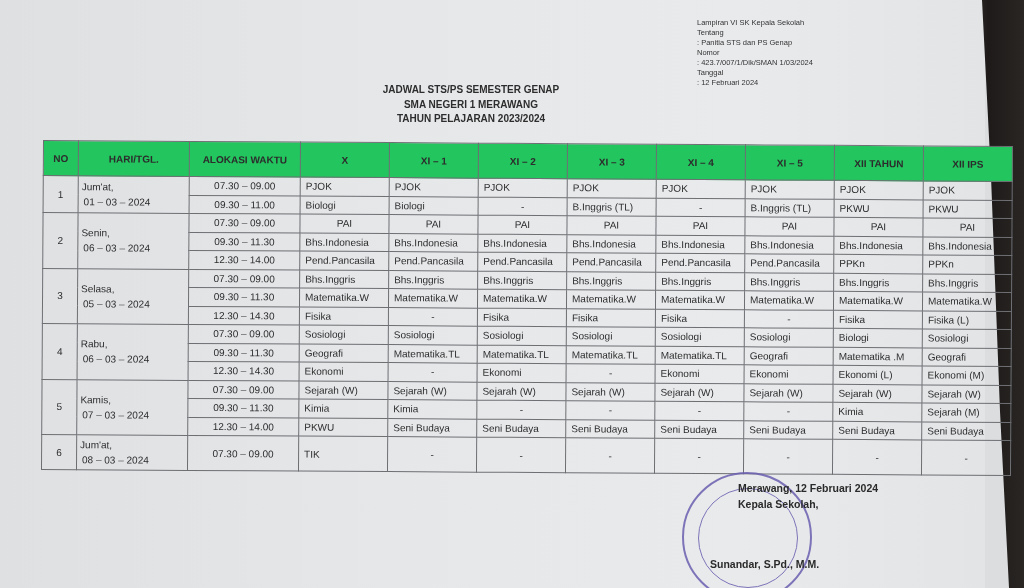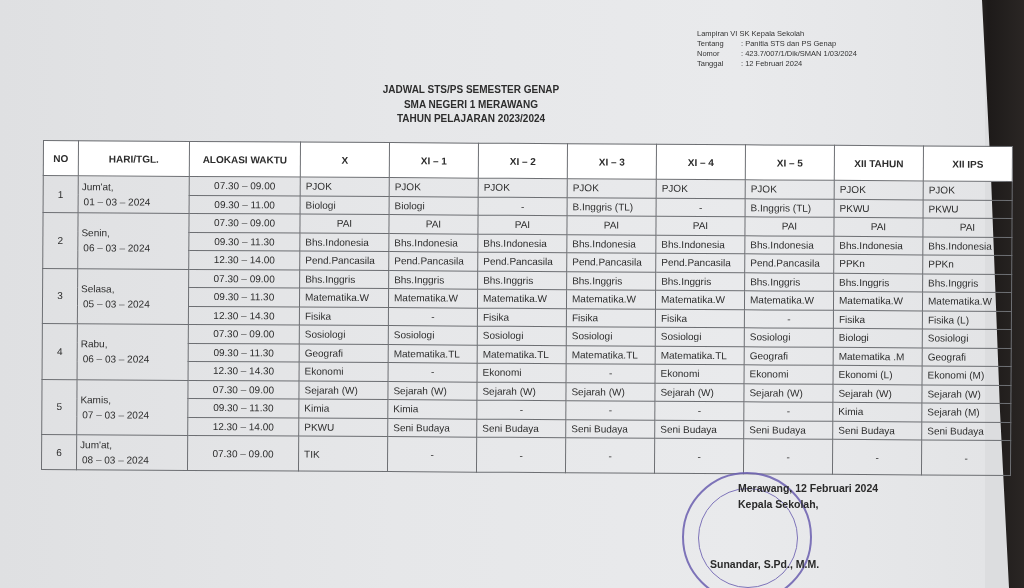--- a/index.html
+++ b/index.html
@@ -12,38 +12,38 @@
   .paper {
     position:absolute; left:0; top:0; width:985px; height:588px;
     background:linear-gradient(90deg,#dfe0e2 0%,#e6e7e9 40%,#e9eaec 75%,#e3e4e6 100%);
   }
   .dark-edge {
     position:absolute; right:0; top:0; width:60px; height:588px;
     background:linear-gradient(90deg,#3a3634 0%,#1d1a19 40%,#2a2624 100%);
     clip-path:polygon(30% 0,100% 0,100% 100%,75% 100%,60% 70%,45% 30%);
   }
   .lampiran {
-    position:absolute; left:697px; top:29px; font-size:7.5px; line-height:10px; color:#333;
-  }
-  .lampiran .row { display:flex; }
+    position:absolute; left:697px; top:18px; font-size:7.5px; line-height:10px; color:#333;
+  }
+  .lampiran .row { display:flex;flex-direction:column; }
   .lampiran .k { width:44px; }
   .title {
     position:absolute; left:346px; top:83px; width:250px; text-align:center;
     font-weight:bold; font-size:10px; line-height:14.5px; color:#2d2d2d;
   }
   table.sched {
     position:absolute; left:43px; top:140px;
     border-collapse:collapse; font-size:10px; color:#2c2c2c;
     transform:rotate(0.35deg); transform-origin:left top;
   }
   table.sched th, table.sched td {
     border:1px solid #6d6f73; padding:0 5px; height:17.5px; white-space:nowrap;
   }
   table.sched th {
-    background:#ffffff; font-weight:bold; text-align:center; height:34px; font-size:10px;
+    background:#22c55e; font-weight:bold; text-align:center; height:34px; font-size:10px;
   }
   td.no { text-align:center; width:24px; }
   td.day { width:100px; line-height:15px; padding-left:22px; }
   td.time { text-align:center; width:100px; }
   td.c { width:78px; }
   td.center { text-align:center; }
   .signature {
     position:absolute; left:710px; top:480px; font-size:10.5px; font-weight:bold; color:#2a2a2a;
     line-height:16px;
   }

